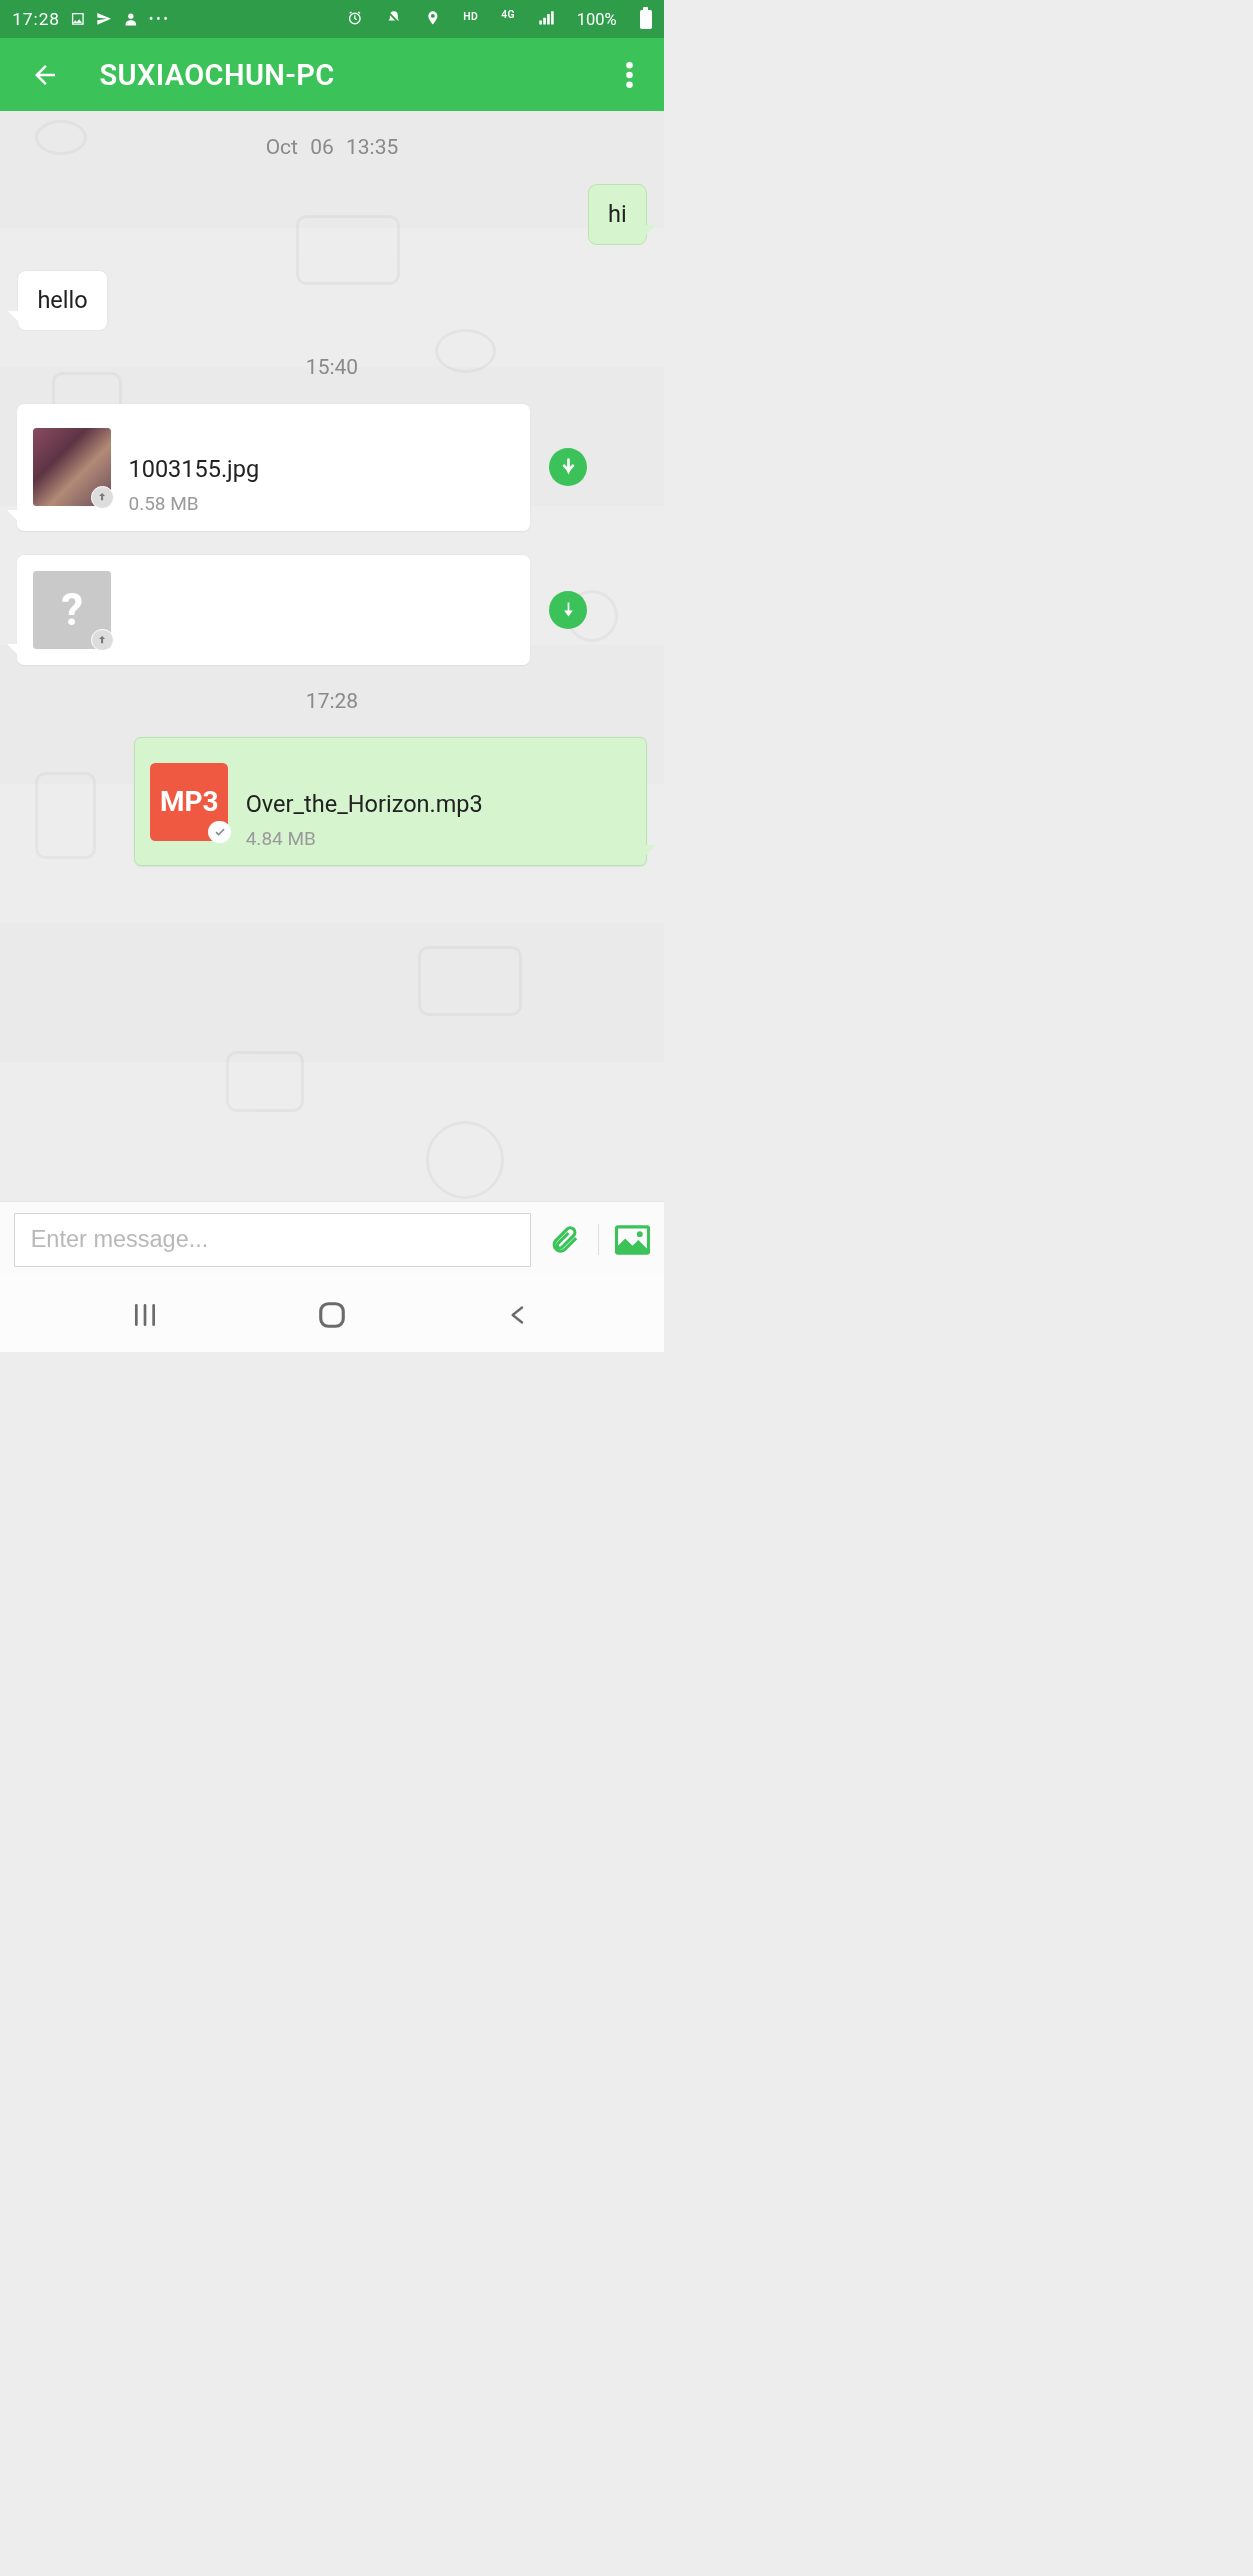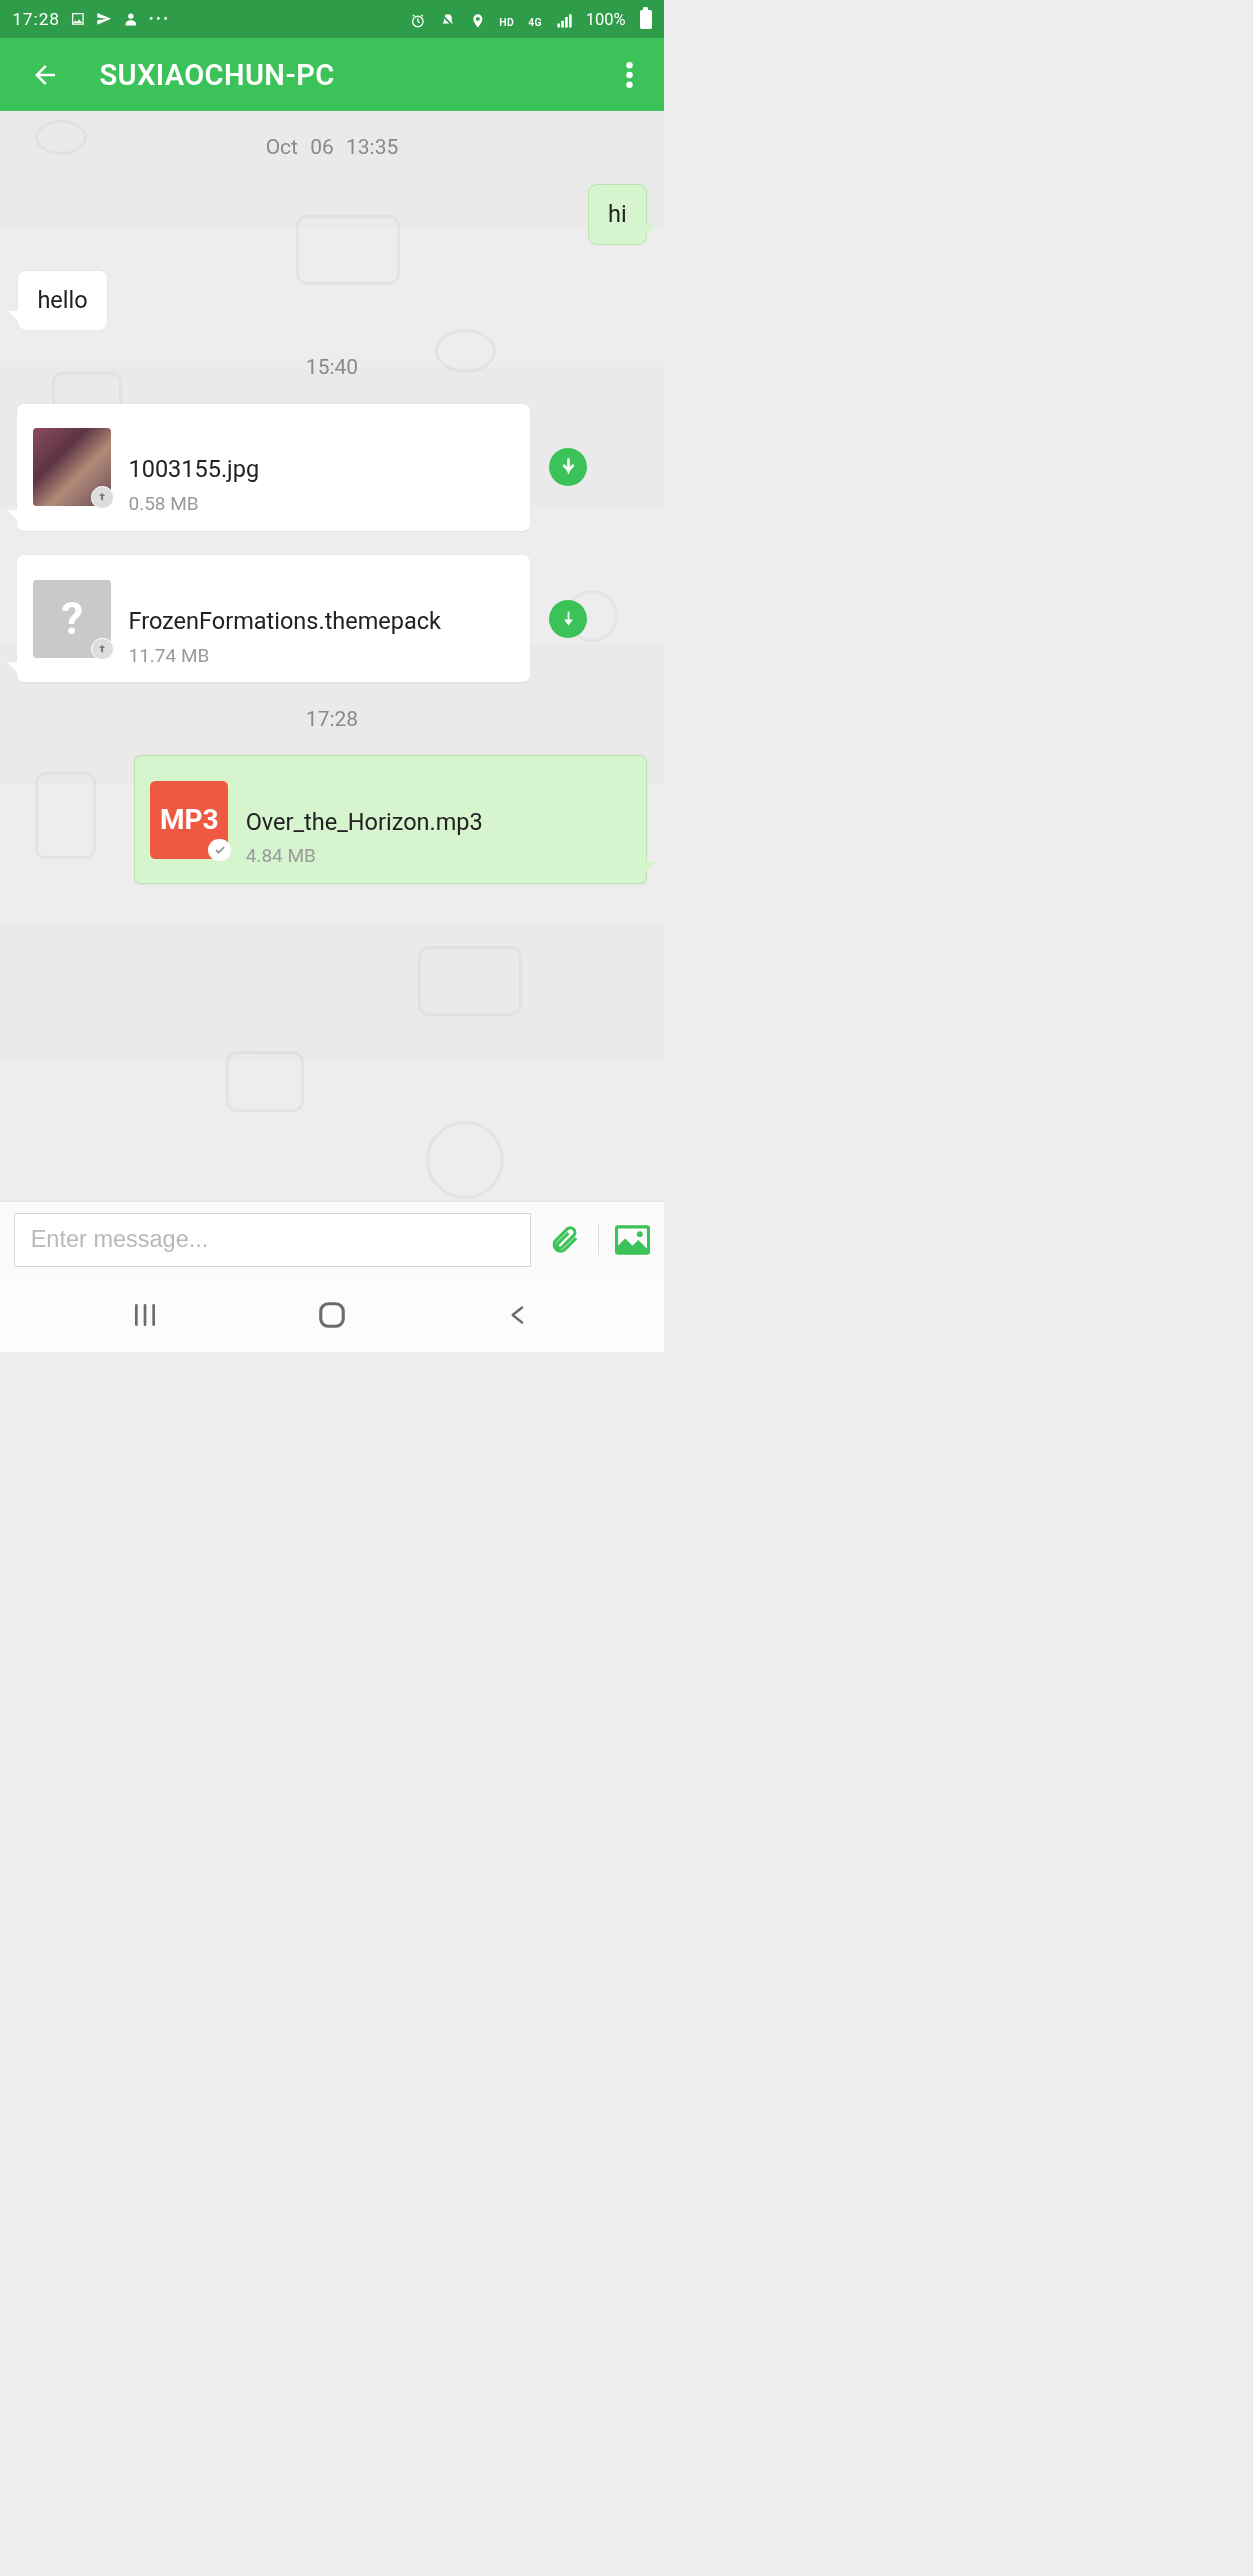--- a/index.html
+++ b/index.html
@@ -27,22 +27,22 @@
       font-size: 17.4px;
       justify-content: space-between;
     }
     .status-left {
       display: flex;
       align-items: center;
       gap: 10.4px;
     }
     .status-right {
       display: flex;
-      align-items: flex-end;
-      gap: 14px;
+      align-items: flex-start;
+      gap: 23px;
     }
     .status-icon {
       width: 15.7px;
       height: 15.7px;
       fill: #fff;
     }
     .status-time {
       font-weight: 400;
       letter-spacing: 0.9px;
     }
@@ -476,24 +476,20 @@
 
   <div class="file-row">
     <div class="file-card">
       <div class="file-thumb unknown">?
         <span class="badge-upload">
           <svg viewBox="0 0 24 24">
               <path d="M12 4l-6 6h4v8h4v-8h4l-6-6z"></path>
             </svg>
         </span>
       </div>
-      <div class="file-info">
-        <span class="file-name">FrozenFormations.themepack</span>
-        <span class="file-size">11.74 MB</span>
-      </div>
     </div>
     <div class="download-btn">
       <svg viewBox="0 0 24 24">
           <path d="M11 4h2v9h4l-5 7-5-7h4z" fill="#fff"></path>
         </svg>
     </div>
   </div>
 
   <div class="timestamp">17:28</div>
 

